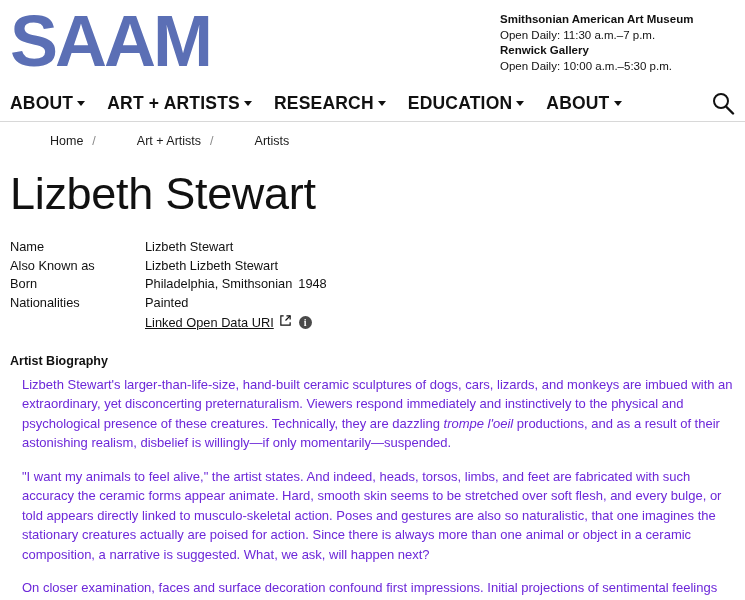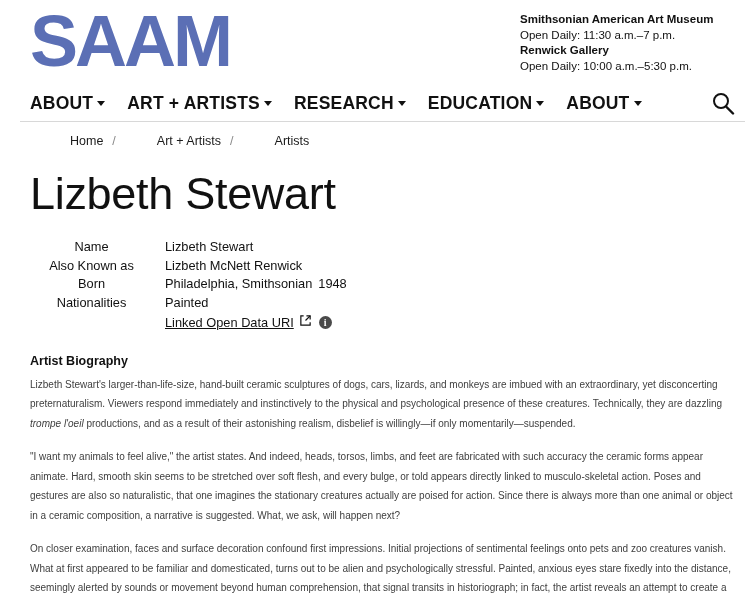--- a/index.html
+++ b/index.html
@@ -11,21 +11,20 @@
     overflow: hidden;
     background: #ffffff;
     font-family: "Liberation Sans", sans-serif;
     color: #1a1a1a;
   }
   .page {
     width: 745px;
     height: 464px;
     position: relative;
     background: #fff;
-    padding-left: 20px;
   }
 
   
   .header {
     display: flex;
     align-items: flex-start;
     padding: 6px 10px 0 10px;
   }
   .logo {
     width: 210px;
@@ -112,21 +111,21 @@
     padding-left: 10px;
     font-size: 12.8px;
     line-height: 17.5px;
   }
   .fact-row {
     display: flex;
     margin-bottom: 1px;
   }
   .fact-label {
     width: 135px;
-    text-align: center;
+    text-align: left;
     padding-right: 12px;
     color: #111;
     flex: 0 0 135px;
   }
   .fact-value { color: #111; }
   .fact-value .born-year { margin-left: 6px; }
 
   .lod-row {
     display: flex;
     align-items: center;
@@ -160,24 +159,24 @@
     margin-top: 22px;
     padding: 0 12px 0 10px;
   }
   .bio-heading {
     font-size: 12.5px;
     font-weight: bold;
     color: #111;
     margin-bottom: 7px;
   }
   .bio p {
-    margin: 0 0 14px 0;
-    font-size: 10px;
+    margin: 0 0 14px 12px;
+    font-size: 13px;
     line-height: 19.5px;
-    color: #404040;
+    color: #6d28d9;
     text-align: left;
   }
   .bio em { font-style: italic; }
 </style>
 </head>
 <body>
 
 <div class="page">
 
   <div class="header">
@@ -235,21 +234,21 @@
 
   <h1 class="page-title">Lizbeth Stewart</h1>
 
   <div class="facts">
     <div class="fact-row">
       <div class="fact-label">Name</div>
       <div class="fact-value">Lizbeth Stewart</div>
     </div>
     <div class="fact-row">
       <div class="fact-label">Also Known as</div>
-      <div class="fact-value">Lizbeth McNett Renwick</div>
+      <div class="fact-value">Lizbeth Lizbeth Stewart</div>
     </div>
     <div class="fact-row">
       <div class="fact-label">Born</div>
       <div class="fact-value">
         <span>Philadelphia, Smithsonian</span><span class="born-year">1948</span>
       </div>
     </div>
     <div class="fact-row">
       <div class="fact-label">Nationalities</div>
       <div class="fact-value">Painted</div>

